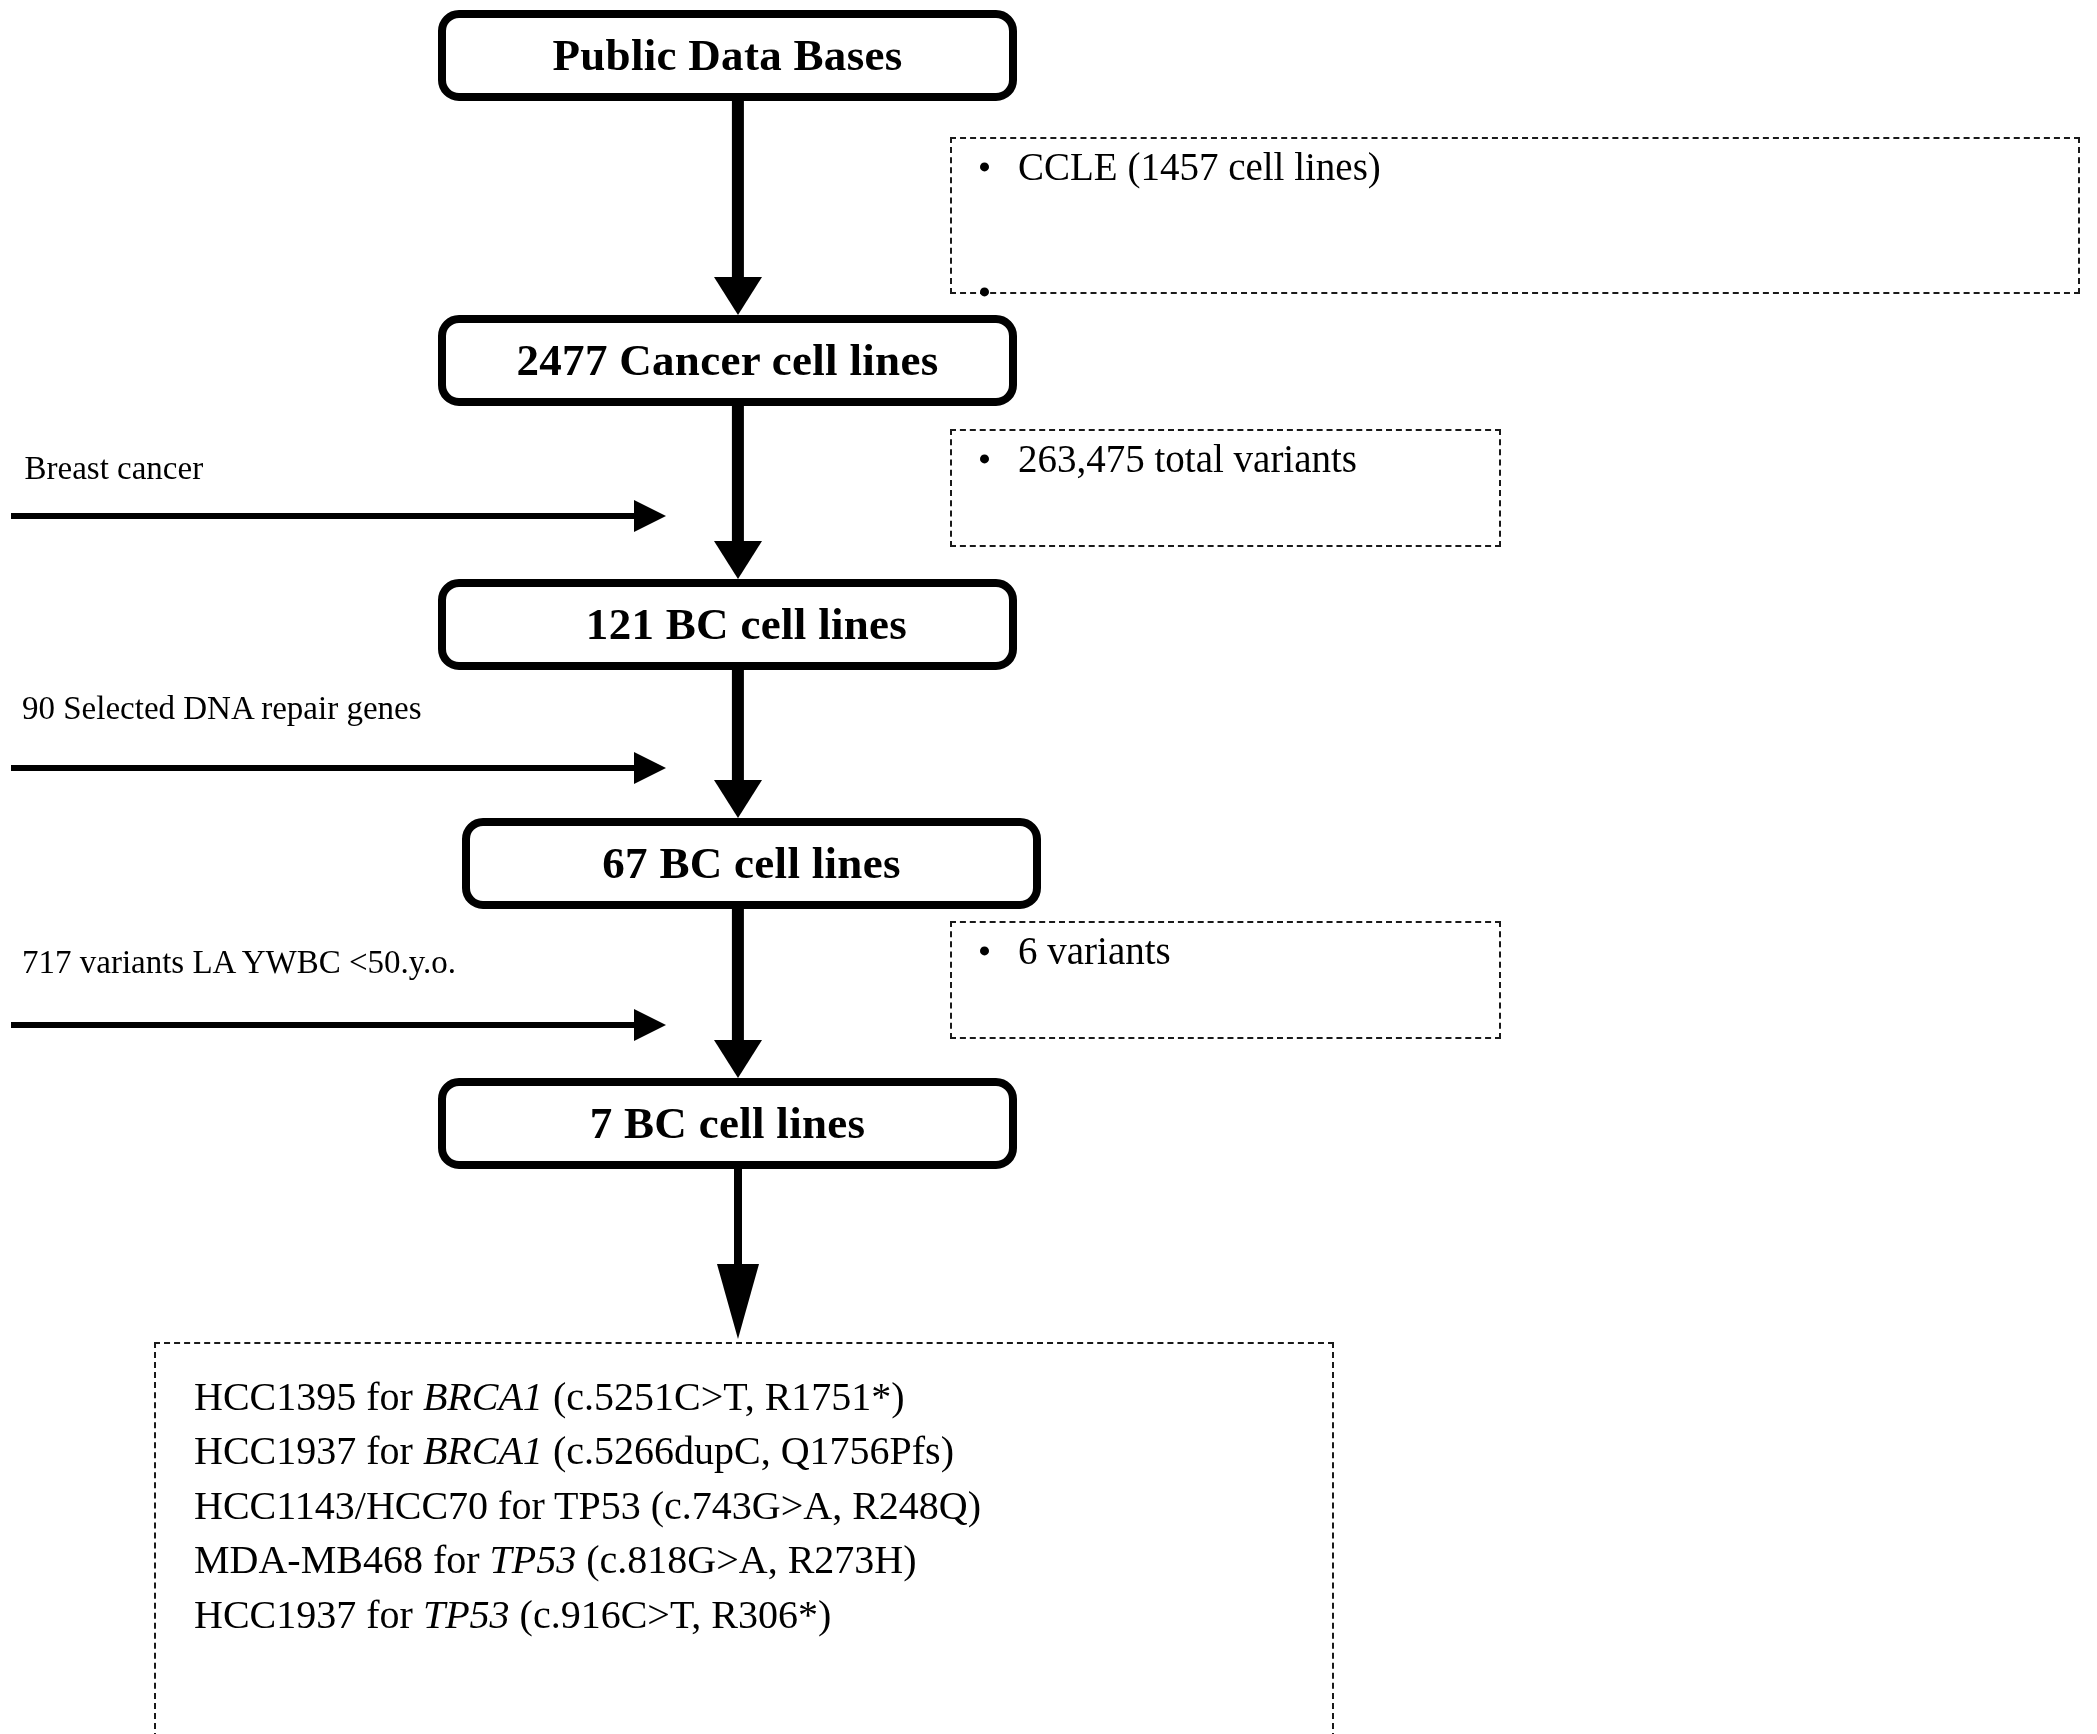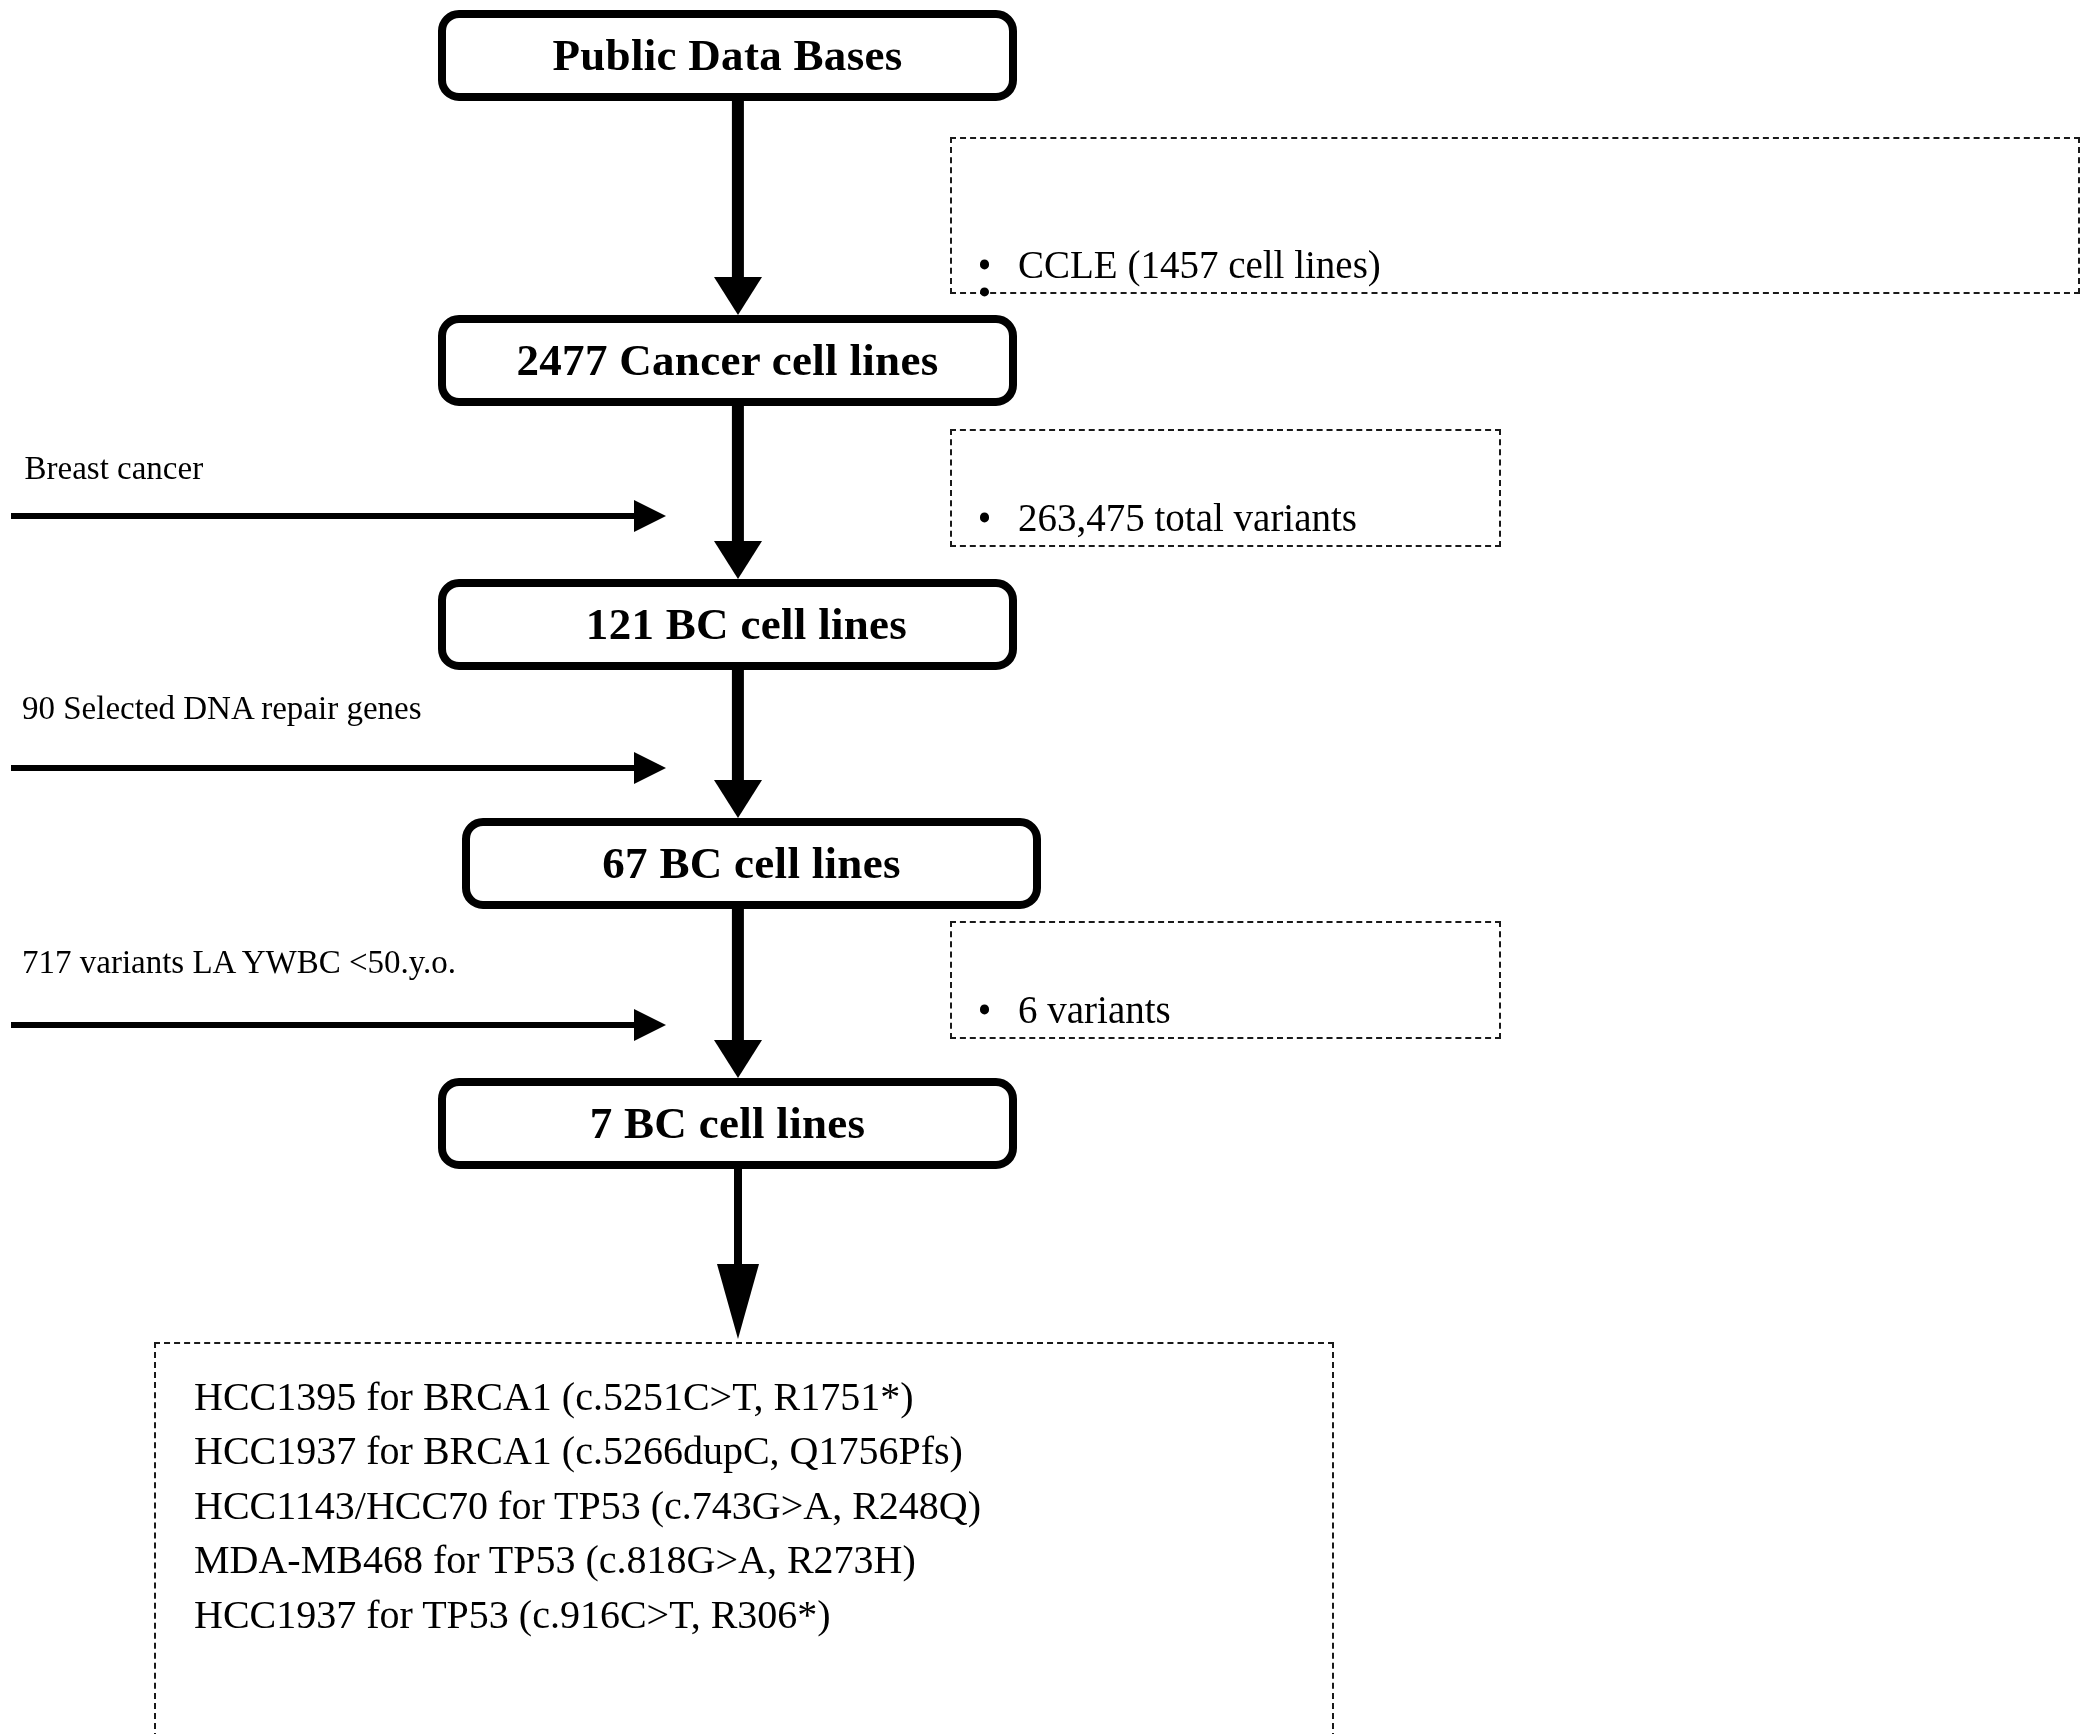--- a/index.html
+++ b/index.html
@@ -47,21 +47,21 @@
     z-index: 4;
   }
   .bullet-list {
     list-style: none;
     margin: 0;
     padding: 0;
     width: 100%;
     height: 100%;
     display: flex;
     flex-direction: column;
-    justify-content: flex-end;
+    justify-content: space-between;
   }
   .bullet-item {
     position: relative;
     padding-left: 66px;
     font-size: 39px;
     line-height: 1.42;
     white-space: nowrap;
   }
   .bullet-item .dot {
     position: absolute;
@@ -81,21 +81,21 @@
     background: #ffffff;
     border: 2.4px dashed #1a1a1a;
     z-index: 4;
     padding: 26px 0 0 38px;
   }
   .result-line {
     font-size: 40px;
     line-height: 1.36;
     white-space: nowrap;
   }
-  .gene-ital { }
+  .gene-ital { font-style: italic; }
   .gene-roman { font-style: normal; }
 
   
   .side-label {
     position: absolute;
     font-size: 33px;
     line-height: 1;
     white-space: nowrap;
     z-index: 6;
   }

